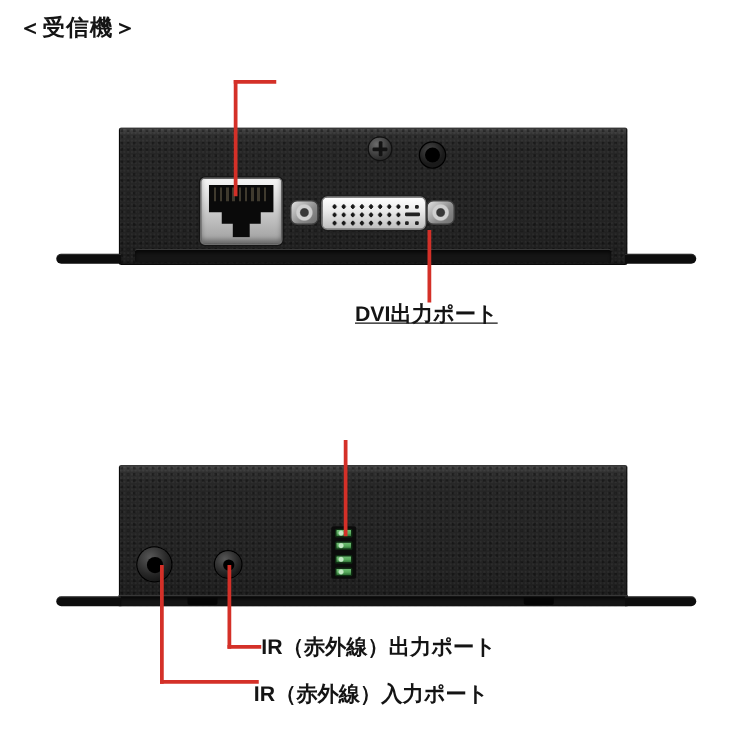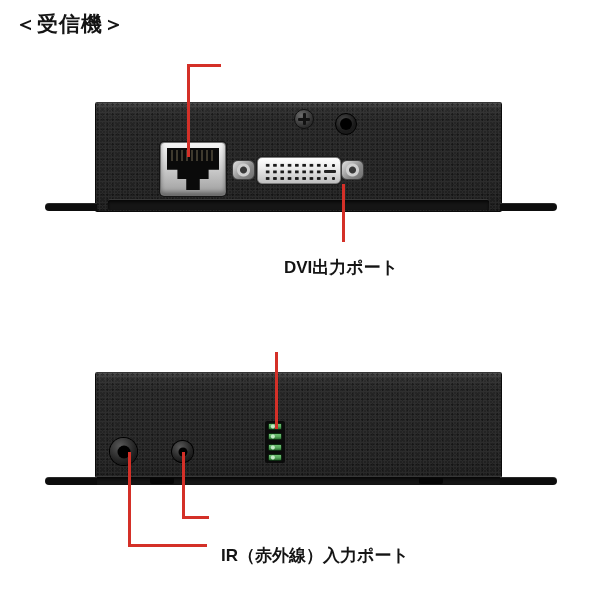--- a/index.html
+++ b/index.html
@@ -6,21 +6,21 @@
   html, body { background: #fff; }
   body { font-family: "Liberation Sans", sans-serif; }
 
   .canvas {
     position: relative; width: 600px; height: 600px;
     background: var(--background, #fff); overflow: hidden;
   }
 
   .page-title {
     position: absolute; left: 15px; top: 10px;
-    font-size: 21px; font-weight: 700; color: var(--label-text, #141414);
+    font-size: 18px; font-weight: 700; color: var(--label-text, #141414);
     letter-spacing: 1px;
   }
 
   .callout-label {
     position: absolute; font-size: 17px; font-weight: 700;
     color: var(--label-text, #141414); white-space: nowrap; line-height: 19px;
   }
 
   
   .device {
@@ -212,16 +212,17 @@
 
   <div class="cline" style="left:187px; top:64px;  width:34px; height:3px;"></div>
   <div class="cline" style="left:187px; top:64px;  width:3px;  height:93px;"></div>
   <div class="cline" style="left:342px; top:184px; width:3px;  height:58px;"></div>
   <div class="cline" style="left:275px; top:352px; width:3px;  height:77px;"></div>
   <div class="cline" style="left:182px; top:452px; width:3px;  height:67px;"></div>
   <div class="cline" style="left:182px; top:516px; width:27px; height:3px;"></div>
   <div class="cline" style="left:128px; top:452px; width:3px;  height:95px;"></div>
   <div class="cline" style="left:128px; top:544px; width:79px; height:3px;"></div>
 
-  <div class="callout-label" style="left:284px; top:258px;">DVI出力ポート</div>
-  <div class="callout-label" style="left:221px; top:534px;margin-top:12px;">IR（赤外線）入力ポート</div>
+  <div class="callout-label" style="left:284px; top:242px;text-decoration:underline;">DVI出力ポート</div>
+  <div class="callout-label" style="left:209px; top:508px;">IR（赤外線）出力ポート</div>
+  <div class="callout-label" style="left:203px; top:534px;margin-top:12px;">IR（赤外線）入力ポート</div>
 
 </div>
 
 </body></html>

